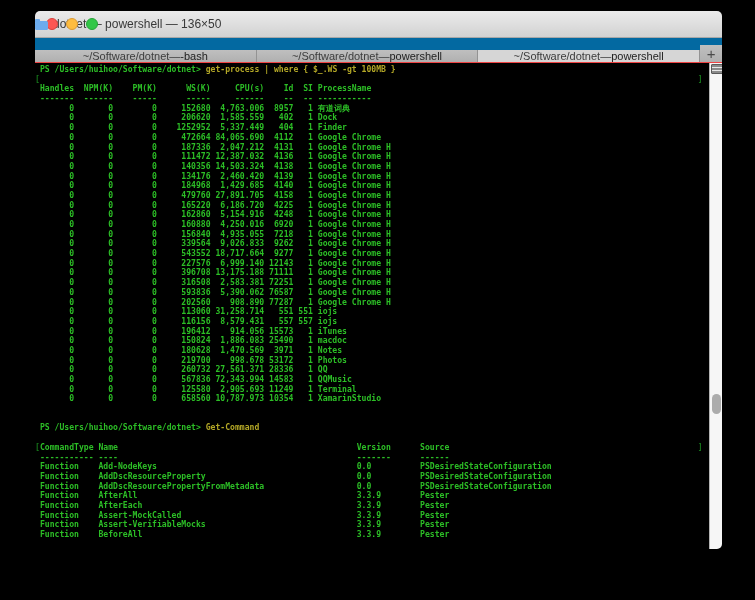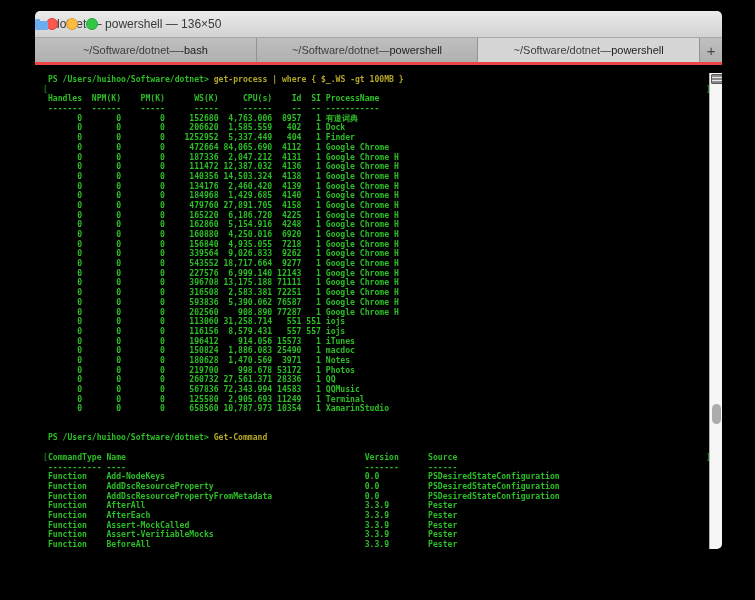--- a/index.html
+++ b/index.html
@@ -16,32 +16,32 @@
   .tl{width:12px;height:12px;border-radius:50%;box-sizing:border-box;}
   .tl.red{background:var(--close-red,#fc5753);border:1px solid #d8433e;}
   .tl.yellow{background:var(--minimize-yellow,#fdbc40);border:1px solid #dd9b34;}
   .tl.green{background:var(--zoom-green,#33c748);border:1px solid #28a43a;}
   .title-wrap{height:100%;display:flex;align-items:center;justify-content:flex-start;gap:5px;}
   .folder{position:relative;width:13px;height:9px;background:#6cacee;border-radius:1.5px;margin-top:2px;}
   .folder::before{content:"";position:absolute;top:-2px;left:0;width:5px;height:3px;
                   background:#6cacee;border-radius:1px 1px 0 0;}
   .title-text{font-size:12px;color:#383838;}
   
-  .tabbar{display:flex;height:24px;background:#8b5cf6;border-bottom:3px solid #ef4444;}
+  .tabbar{display:flex;height:24px;background:#0369a1;border-bottom:1px solid #ef4444;align-items:flex-end;}
   .tab{flex:1;display:flex;align-items:center;justify-content:center;
        font-size:11px;color:#3d3d3d;background:linear-gradient(#bfbfbf,#b0b0b0);
        border-right:1px solid #939393;white-space:nowrap;overflow:hidden;}
   .tab .proc{font-weight:400;color:#222;}
   .tab.active{background:#d6d6d6;}
   .newtab{width:22px;display:flex;align-items:center;justify-content:center;
           background:linear-gradient(#bfbfbf,#b0b0b0);
           font-size:15px;color:#4a4a4a;}
   
   .term{position:relative;height:487px;background:#000;}
-  .term pre{margin:8px;padding:2px 8px 0 5px;
+  .term pre{margin:0;padding:2px 8px 0 5px;
             font-family:"DejaVu Sans Mono","Liberation Mono",monospace;
             font-size:8.1px;line-height:9.7px;font-weight:700;
             color:var(--terminal-green,#2cbe26);}
   .ln{white-space:pre;height:9.7px;}
   .ln.shift{margin-left:-4.9px;}
   .y{color:var(--terminal-yellow,#b3a726);}
   .d{color:var(--terminal-dim-green,#15731a);}
   
   .sbar{position:absolute;top:0;right:0;bottom:0;width:13px;
         background:#f6f6f6;border-left:1px solid #b3b3b3;box-sizing:border-box;}

